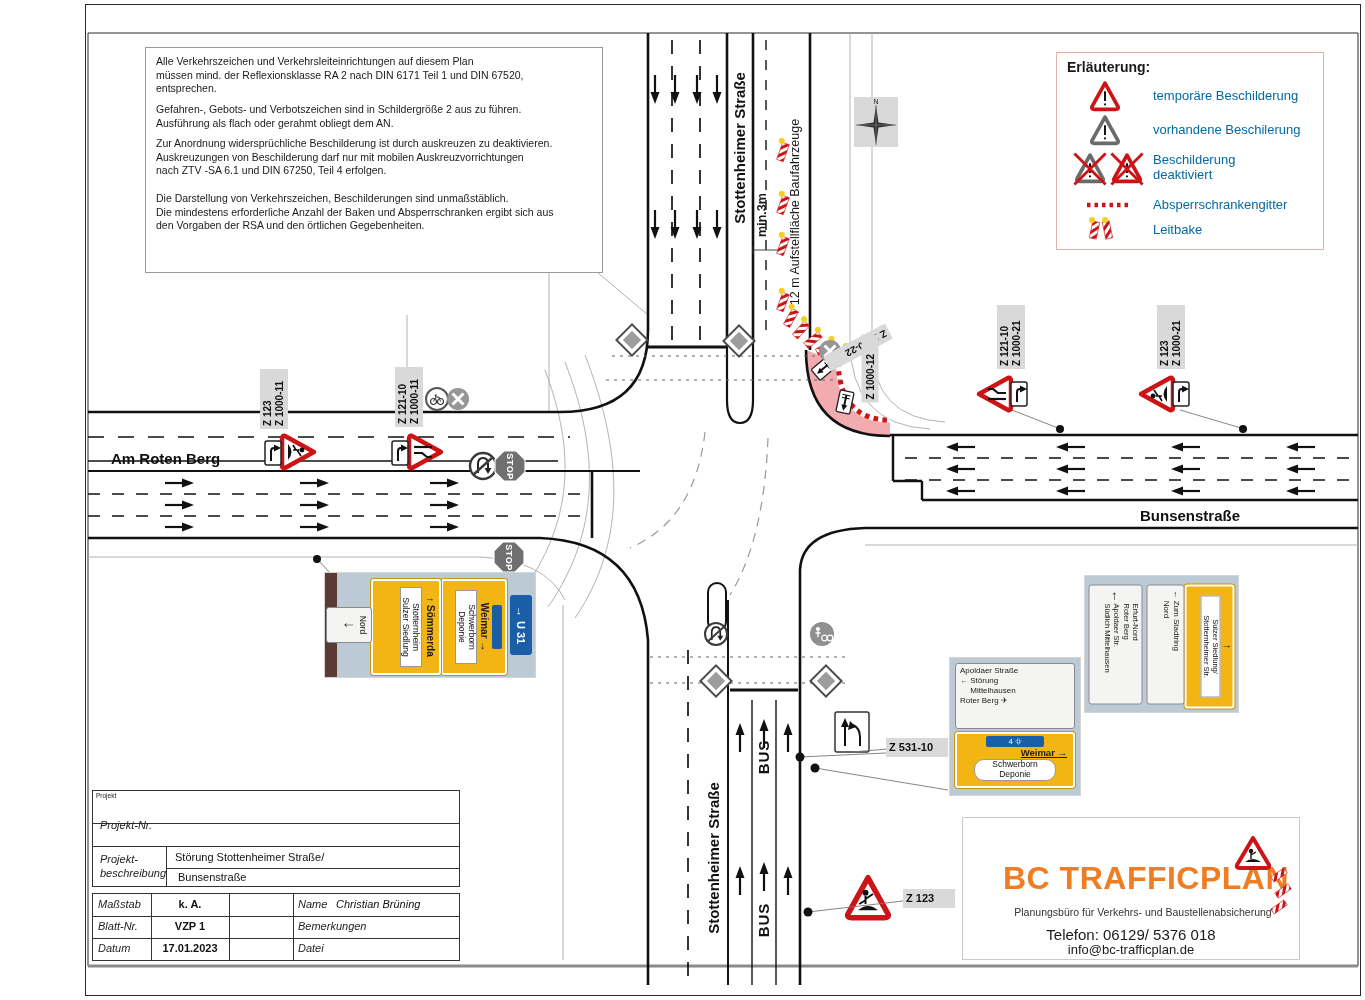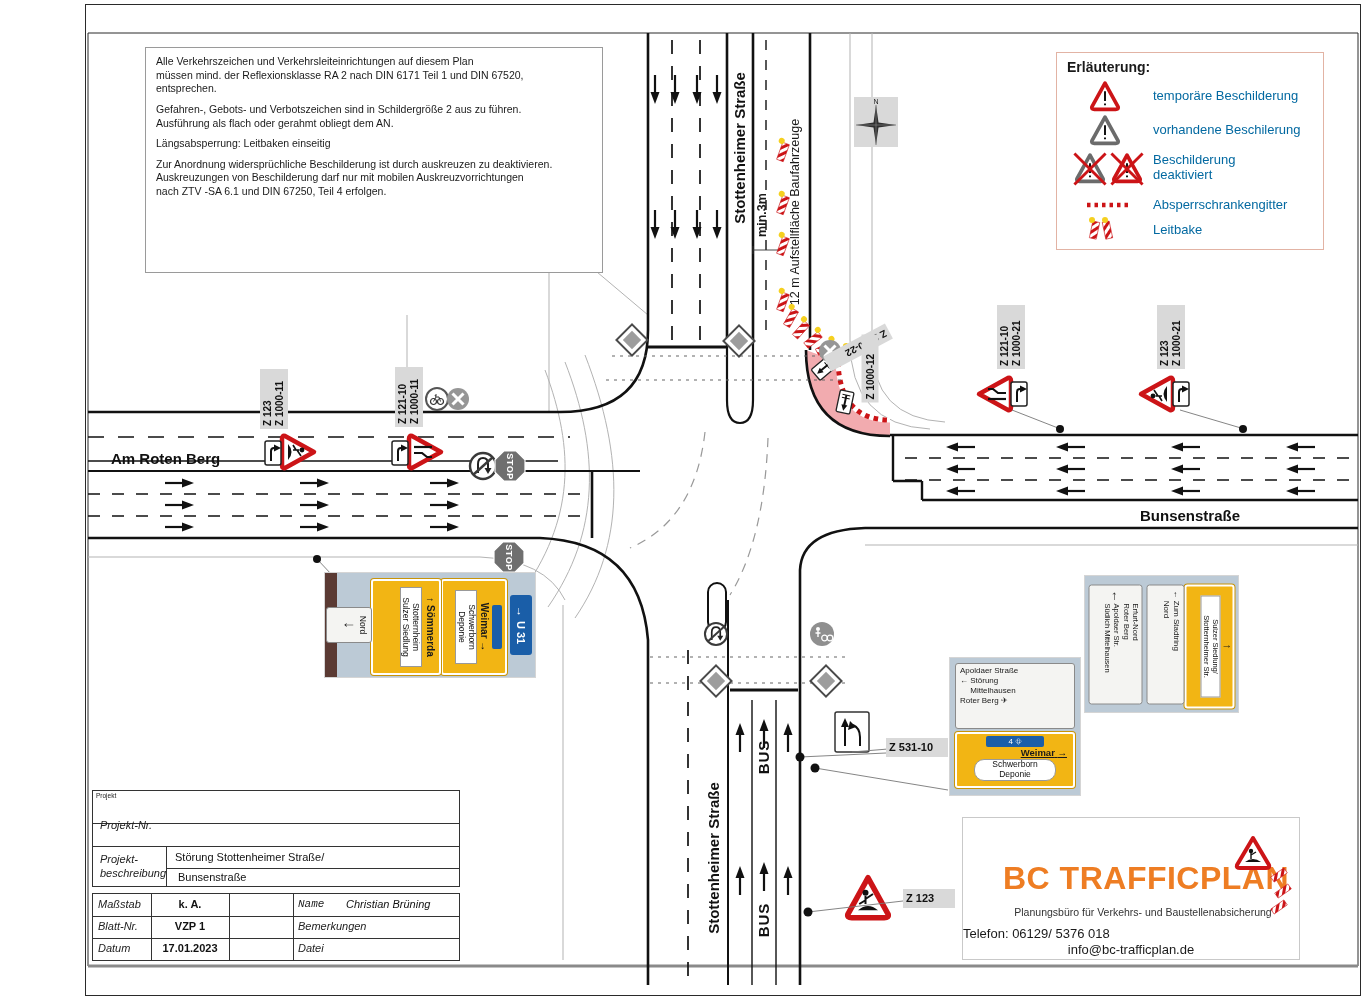--- a/index.html
+++ b/index.html
@@ -283,24 +283,26 @@
         <circle cx="808" cy="912" r="4.5"></circle>
   </g>
 </svg>
 
 <div class="abs notes" style="left:145px;top:47px;width:436px;height:210px;">
   <p class="pre">Alle Verkehrszeichen und Verkehrsleiteinrichtungen auf diesem Plan
 müssen mind. der Reflexionsklasse RA 2 nach DIN 6171 Teil 1 und DIN 67520,
 entsprechen.</p>
   <p class="pre">Gefahren-, Gebots- und Verbotszeichen sind in Schildergröße 2 aus zu führen.
 Ausführung als flach oder gerahmt obliegt dem AN.</p>
-  <p class="pre">Längsabsperrung: Leitbaken einseitig</p>
   <p class="pre" style="margin-bottom:14px;">Zur Anordnung widersprüchliche Beschilderung ist durch auskreuzen zu deaktivieren.
 Auskreuzungen von Beschilderung darf nur mit mobilen Auskreuzvorrichtungen
 nach ZTV -SA 6.1 und DIN 67250, Teil 4 erfolgen.</p>
+  <p class="pre">Die Darstellung von Verkehrszeichen, Beschilderungen sind unmaßstäblich.
+Die mindestens erforderliche Anzahl der Baken und Absperrschranken ergibt sich aus
+den Vorgaben der RSA und den örtlichen Gegebenheiten.</p>
 </div>
 
 <div class="abs legendbox" style="left:1056px;top:52px;width:266px;height:196px;">
   <div class="abs legend-title" style="left:10px;top:6px;">Erläuterung:</div>
   <svg class="abs" style="left:0;top:0" width="266" height="196" viewBox="0 0 266 196">
     <g transform="translate(48,44) scale(0.82)">
           <path d="M0,-17 L16,12 Q17,15 13,15 L-13,15 Q-17,15 -16,12 Z" fill="#fff" stroke="#cc1417" stroke-width="4.5" stroke-linejoin="round"></path>
           <path d="M0,-7 V5 M0,8 V10" stroke="#111" stroke-width="2.4"></path>
         </g>
     <g transform="translate(48,78) scale(0.82)">
@@ -449,22 +451,22 @@
 </div>
 
 <div class="abs tb" style="left:92px;top:893px;width:366px;height:66px;">
   <div class="hline" style="left:0;top:22px;width:366px;"></div>
   <div class="hline" style="left:0;top:44px;width:366px;"></div>
   <div class="vline" style="left:58px;top:0;height:66px;"></div>
   <div class="vline" style="left:136px;top:0;height:66px;"></div>
   <div class="vline" style="left:200px;top:0;height:66px;"></div>
   <div class="abs lab" style="left:5px;top:4px;">Maßstab</div>
   <div class="abs val" style="left:58px;top:4px;width:78px;text-align:center;font-weight:bold;">k. A.</div>
-  <div class="abs lab" style="left:205px;top:4px;font-family:Liberation Mono, monospace;">Name</div>
-  <div class="abs val" style="left:253px;top:4px;font-style:italic;">Christian Brüning</div>
+  <div class="abs lab" style="left:205px;top:4px;">Name</div>
+  <div class="abs val" style="left:243px;top:4px;font-style:italic;">Christian Brüning</div>
   <div class="abs lab" style="left:5px;top:26px;">Blatt-Nr.</div>
   <div class="abs val" style="left:58px;top:26px;width:78px;text-align:center;font-weight:bold;">VZP 1</div>
   <div class="abs lab" style="left:205px;top:26px;">Bemerkungen</div>
   <div class="abs val" style="left:290px;top:26px;"></div>
   <div class="abs lab" style="left:5px;top:48px;">Datum</div>
   <div class="abs val" style="left:58px;top:48px;width:78px;text-align:center;font-weight:bold;">17.01.2023</div>
   <div class="abs lab" style="left:205px;top:48px;">Datei</div>
   <div class="abs val" style="left:290px;top:48px;"></div>
 </div>
 
@@ -481,17 +483,17 @@
           <rect x="40" y="72" width="16" height="6" transform="rotate(-35 48 75)" stroke="#cc1417" stroke-width="0.6"></rect>
         </g>
     <defs>
           <pattern id="hb2" width="6" height="6" patternUnits="userSpaceOnUse" patternTransform="rotate(45)">
             <rect width="6" height="6" fill="#fff"></rect>
             <rect width="3" height="6" fill="#cc1417"></rect>
           </pattern>
         </defs>
   </svg>
   <div class="abs" style="left:12px;top:88px;width:100%;text-align:center;font-size:10.5px;color:#333;">Planungsbüro für Verkehrs- und Baustellenabsicherung</div>
-  <div class="abs" style="left:0;top:108px;width:100%;font-size:13px;">Telefon: 06129/ 5376 018</div>
+  <div class="abs" style="left:0;top:108px;width:100%;text-align:center;font-size:15px;">Telefon: 06129/ 5376 018</div>
   <div class="abs" style="left:0;top:124px;width:100%;text-align:center;font-size:13px;">info@bc-trafficplan.de</div>
 </div>
 
 </div>
 
 </body></html>

